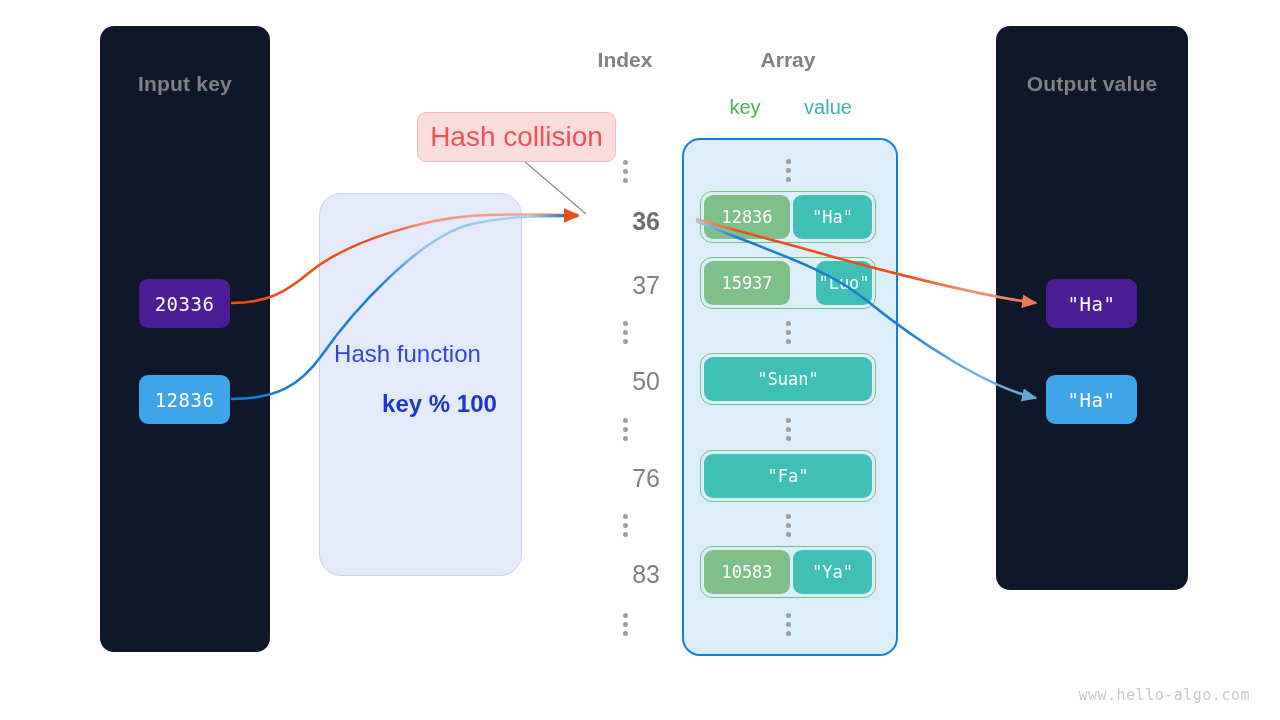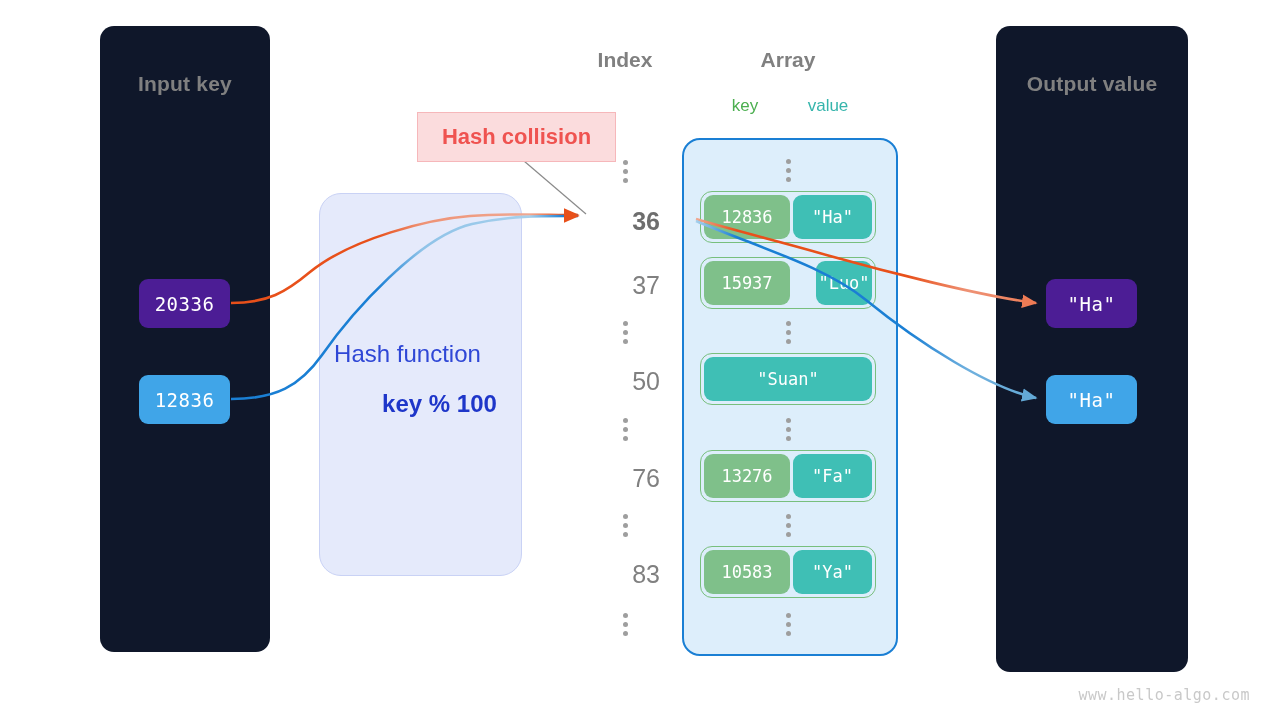--- a/index.html
+++ b/index.html
@@ -15,21 +15,21 @@
     font-family: "Liberation Sans", sans-serif;
   }
 
   
   .panel {
     position: absolute;
     background: #0f172a;
     border-radius: 14px;
   }
   #input-panel  { left: 100px; top: 26px; width: 170px; height: 626px; }
-  #output-panel { left: 996px; top: 26px; width: 192px; height: 646px; }
+  #output-panel { left: 996px; top: 26px; width: 192px; height: 564px; }
 
   .panel-title {
     position: absolute;
     top: 46px;
     width: 100%;
     text-align: center;
     font-size: 21px;
     font-weight: bold;
     color: #808080;
     letter-spacing: 0.2px;
@@ -41,21 +41,21 @@
     font-size: 21px;
     font-weight: bold;
     color: #808080;
     text-align: center;
   }
   #index-header { left: 565px; top: 48px; width: 120px; }
   #array-header { left: 728px; top: 48px; width: 120px; }
 
   .sub-header {
     position: absolute;
-    font-size: 17px;
+    font-size: 20px;
     text-align: center;
   }
   #key-sub   { left: 705px; top: 96px; width: 80px; color: #4caf50; }
   #value-sub { left: 788px; top: 96px; width: 80px; color: #36b5ac; }
 
   
   .chip {
     position: absolute;
     border-radius: 9px;
     color: #ffffff;
@@ -102,27 +102,27 @@
     padding-left: 20px;
   }
 
   
   #collision-box {
     position: absolute;
     left: 417px; top: 112px;
     width: 197px; height: 48px;
     background: #fbdcdd;
     border: 1px solid #f6b7ba;
-    border-radius: 0;
+    border-radius: 9px;
     display: flex;
     align-items: center;
     justify-content: center;
     color: #ef5350;
-    font-size: 22px;
-    font-weight: bold;
+    font-size: 28px;
+    font-weight: normal;
   }
 
   
   .index-label {
     position: absolute;
     width: 70px;
     left: 590px;
     text-align: right;
     font-size: 25px;
     color: #808080;
@@ -304,21 +304,20 @@
   <div class="value">"Ha"</div>
 </div>
 <div class="cell" style="top:257px;gap:26px;">
   <div class="key">15937</div>
   <div class="value">"Luo"</div>
 </div>
 <div class="cell" style="top:353px;">
   <div class="value">"Suan"</div>
 </div>
 <div class="cell" style="top:450px;">
-  <div class="key">13276</div>
   <div class="value">"Fa"</div>
 </div>
 <div class="cell" style="top:546px;">
   <div class="key">10583</div>
   <div class="value">"Ya"</div>
 </div>
 
 <svg id="arrow-layer" xmlns="http://www.w3.org/2000/svg">
   <defs>
     <marker id="arrow-orange" markerWidth="7" markerHeight="7" refX="5.4" refY="3" orient="auto">

